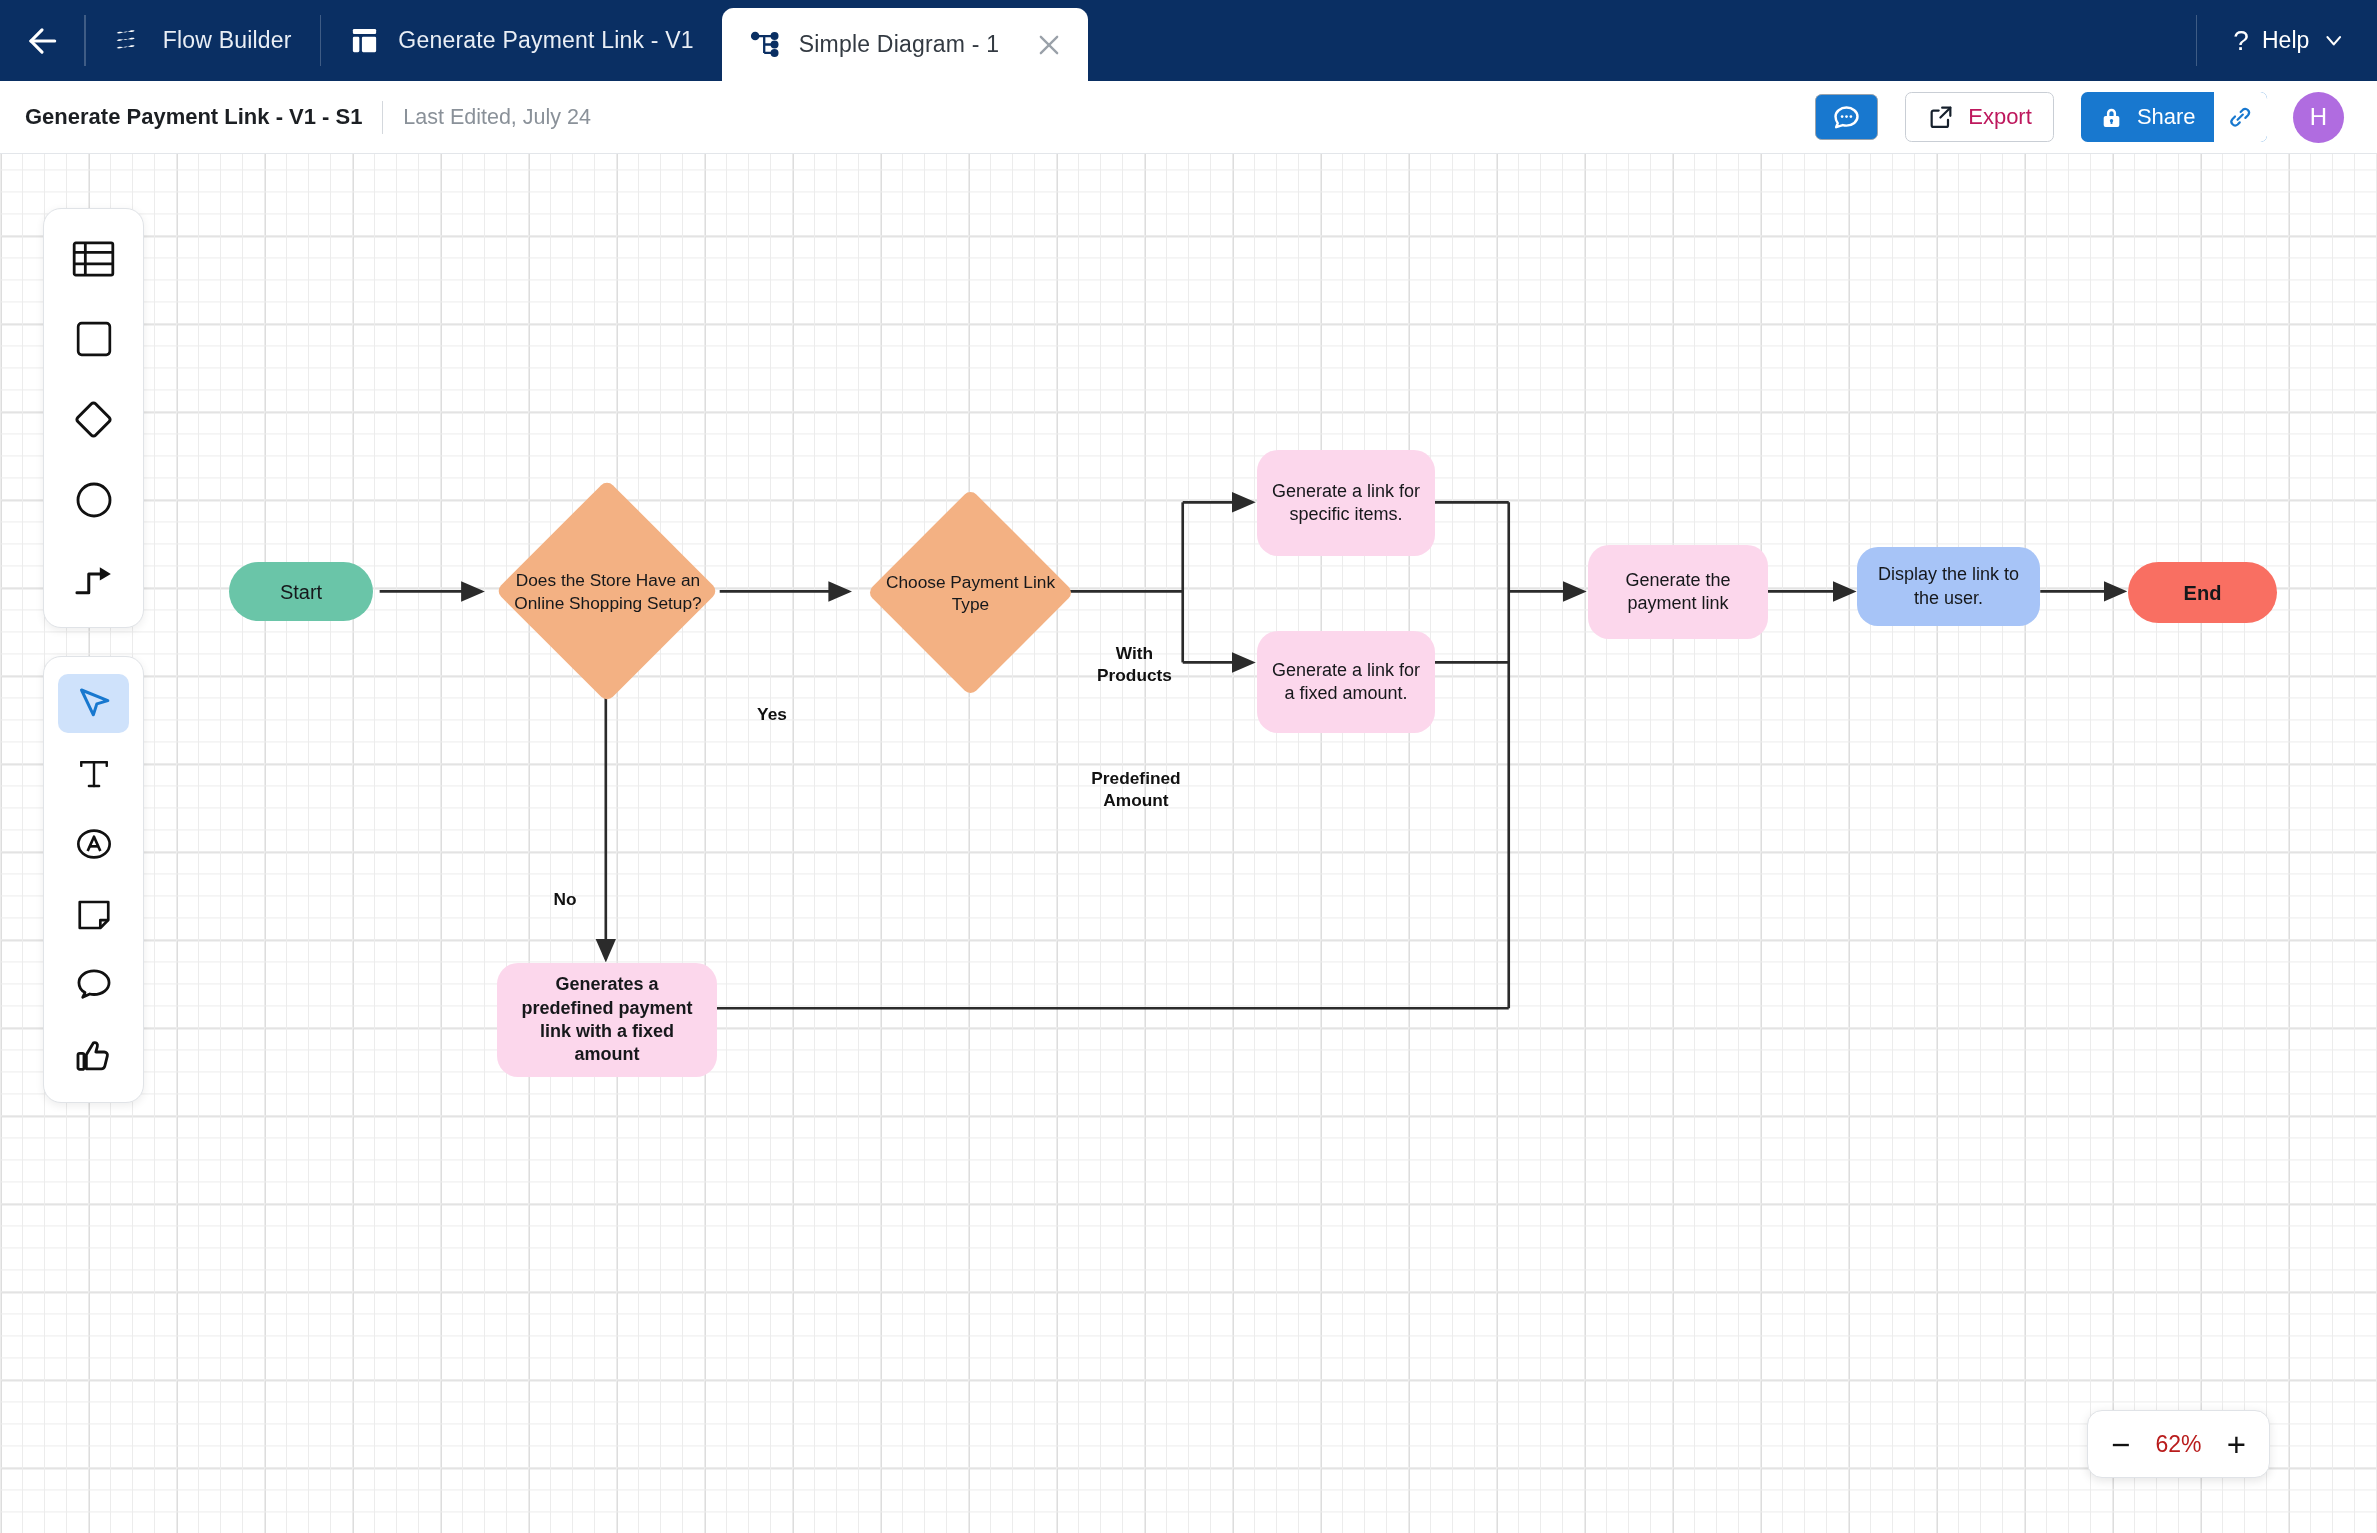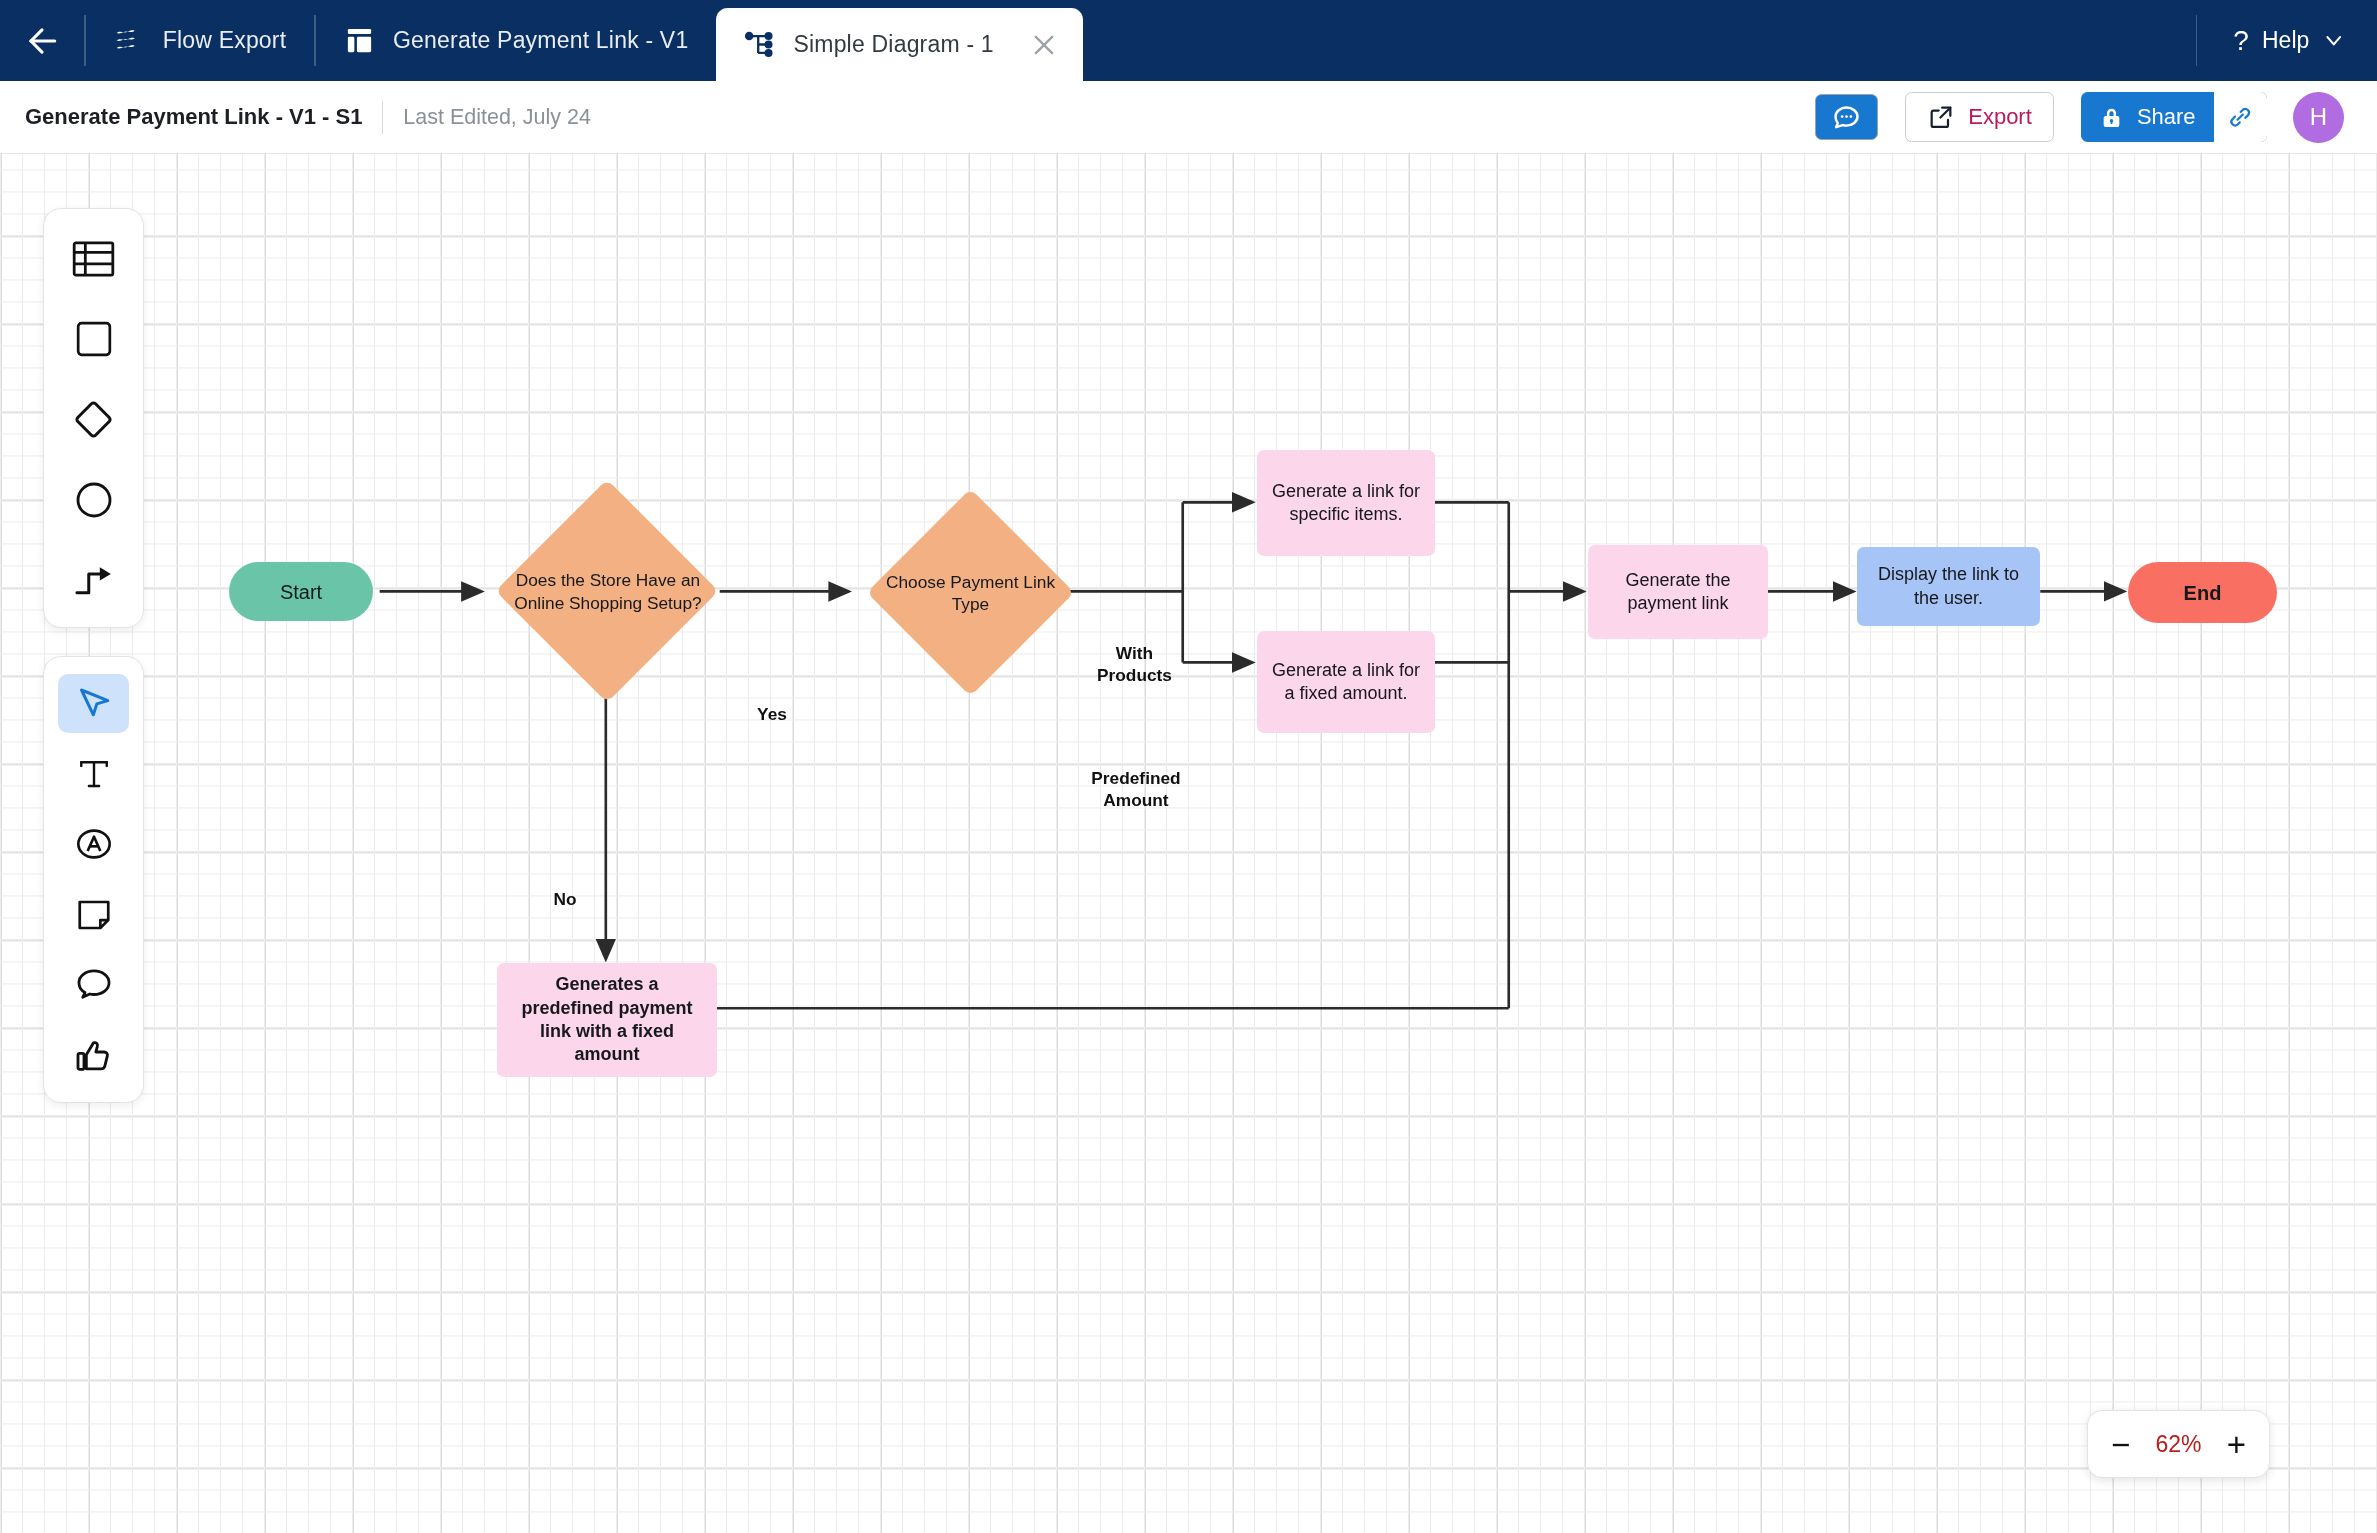--- a/index.html
+++ b/index.html
@@ -118,21 +118,21 @@
   .tool {
     width: 71px; height: 59px; display: flex; align-items: center; justify-content: center;
     cursor: pointer; border-radius: 10px;
   }
   .tool.selected { background: #cfe2fb; }
 
   
   .node { position: absolute; display: flex; align-items: center; justify-content: center;
           text-align: center; color: #16181b; line-height: 1.3; }
   .node.pill { border-radius: 825px; font-size: 20px; }
-  .node.rect { border-radius: 7px; font-size: 18px; padding: 5px 11.6px; }
+  .node.rect { border-radius: 21px; font-size: 18px; padding: 5px 11.6px; }
   .node.diamond-lbl { font-size: 17.3px; font-weight: 500; z-index: 3; }
   .diamond-shape { position: absolute; transform: rotate(45deg); border-radius: 8.3px; }
   .edge-label { position: absolute; font-size: 17.3px; font-weight: bold; color: #111; text-align: center; line-height: 1.25; }
 
   
   .zoomwidget {
     position: absolute; right: 107px; bottom: 56px;
     width: 183px; height: 68px; background: #fff;
     border: 0.8px solid #e0e3e7; border-radius: 15px;
     box-shadow: 0 2.5px 10px rgba(0,0,0,0.10);
@@ -155,21 +155,21 @@
     </svg>
   </div>
   <div class="nav-divider"></div>
 
   <div class="nav-item">
     <svg class="nicon" viewBox="0 0 24 24" fill="#ffffff">
       <path d="M2 6.2c3-2.4 5.5.6 8.4-.9 2-1 3.6-1.6 5.6-.9-3 2.5-5.6-.5-8.5 1C5.5 6.4 4 6.9 2 6.2z"></path>
       <path d="M2 12c3-2.4 5.5.6 8.4-.9 2-1 3.6-1.6 5.6-.9-3 2.5-5.6-.5-8.5 1C5.5 12.2 4 12.7 2 12z"></path>
       <path d="M2 17.8c3-2.4 5.5.6 8.4-.9 2-1 3.6-1.6 5.6-.9-3 2.5-5.6-.5-8.5 1-2 1-3.5 1.5-5.5.8z"></path>
     </svg>
-    <span class="label">Flow Export</span>
+    <span class="label">Flow Builder</span>
   </div>
   <div class="nav-divider"></div>
 
   <div class="nav-item">
     <svg class="nicon" viewBox="0 0 24 24" fill="#ffffff">
       <rect x="3" y="3" width="18" height="4" rx="1"></rect>
       <rect x="3" y="9" width="5" height="12" rx="1"></rect>
       <rect x="10" y="9" width="11" height="12" rx="1"></rect>
     </svg>
     <span class="label">Generate Payment Link - V1</span>

